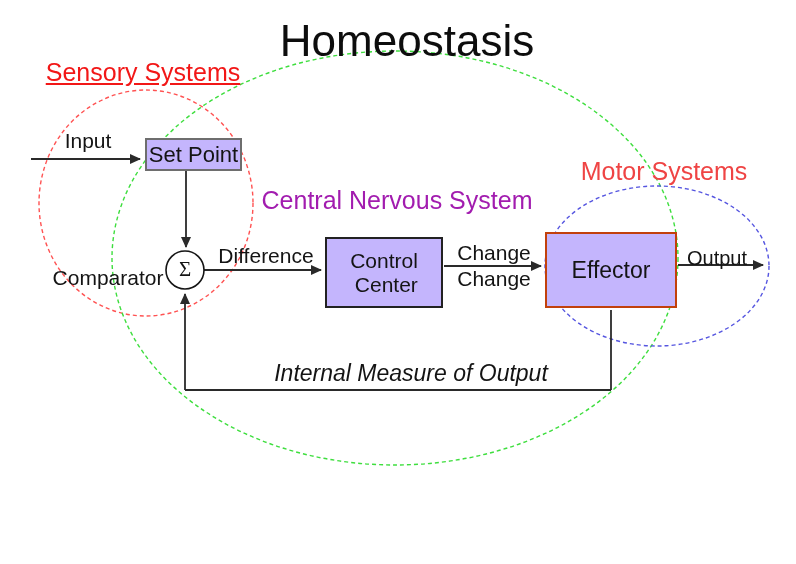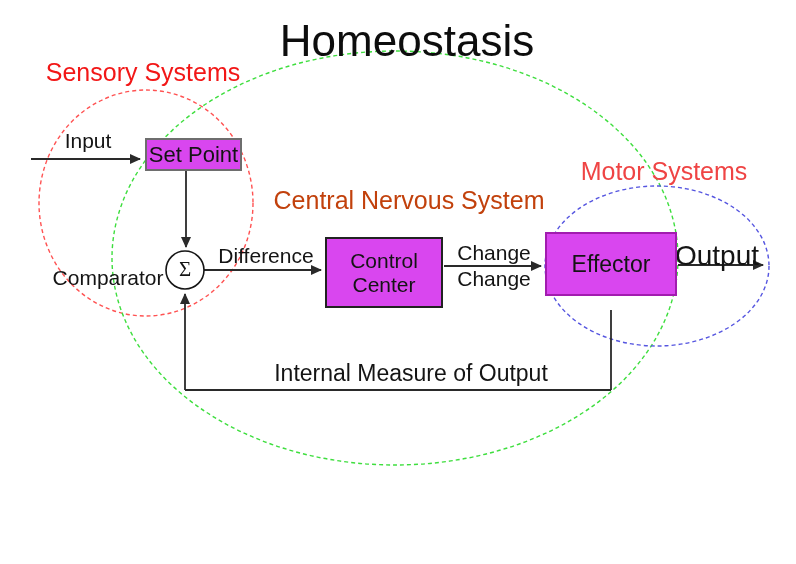--- a/index.html
+++ b/index.html
@@ -5,36 +5,36 @@
   html,body{margin:0;padding:0;background:#fff;}
   #slide{
     position:relative;width:796px;height:564px;background:#ffffff;
     font-family:"Liberation Sans",sans-serif;color:#141414;overflow:hidden;padding-left:48px;
   }
   #shapes{position:absolute;left:0;top:0;width:796px;height:564px;}
   .lbl{position:absolute;white-space:nowrap;line-height:1.08;}
   .ctr{transform:translateX(-50%);text-align:center;}
   .box{
     position:absolute;display:flex;align-items:center;justify-content:center;
-    background:#d946ef;box-sizing:border-box;text-align:center;
+    background:#c4b5fd;box-sizing:border-box;text-align:center;
   }
   #title{left:407px;top:17px;font-size:44px;color:#0d0d0d;}
-  #sensory-label{left:143px;top:59px;font-size:25px;color:#f21717;}
-  #cns-label{left:397px;top:187px;font-size:25px;color:#c2410c;margin-left:12px;}
+  #sensory-label{left:143px;top:59px;font-size:25px;color:#f21717;text-decoration:underline;}
+  #cns-label{left:397px;top:187px;font-size:25px;color:#a21caf;}
   #motor-label{left:664px;top:158px;font-size:25px;color:#ef4444;}
   #input-label{left:88px;top:130px;font-size:21px;}
   #difference-label{left:266px;top:245px;font-size:21px;}
   #change-signal-label{left:494px;top:240px;font-size:21px;line-height:26px;}
-  #output-label{left:717px;top:241px;font-size:28px;}
+  #output-label{left:717px;top:248px;font-size:20px;}
   #comparator-label{left:108px;top:267px;font-size:21px;}
-  #feedback-label{left:411px;top:361px;font-size:23px;}
+  #feedback-label{left:411px;top:361px;font-size:23px;font-style:italic;}
   #sigma{left:185px;top:258px;font-size:21px;font-family:"Liberation Serif",serif;}
   #set-point-box{left:145px;top:138px;width:97px;height:33px;border:2px solid #6e6e6e;font-size:22px;}
-  #control-center-box{left:325px;top:237px;width:118px;height:71px;border:2px solid #222222;font-size:21px;line-height:24px;}
-  #effector-box{left:545px;top:232px;width:132px;height:64px;border:2px solid #a21caf;font-size:23px;}
+  #control-center-box{left:325px;top:237px;width:118px;height:71px;border:2px solid #222222;font-size:21px;line-height:24px;text-align:right;}
+  #effector-box{left:545px;top:232px;width:132px;height:76px;border:2px solid #c2410c;font-size:23px;}
 </style>
 </head>
 <body>
 
 <div id="slide">
 
   <svg id="shapes" viewBox="0 0 796 564" xmlns="http://www.w3.org/2000/svg">
     <defs>
       <marker id="ah" markerUnits="userSpaceOnUse" markerWidth="12" markerHeight="10" refX="10" refY="5" orient="auto">
         <path d="M0,0 L11,5 L0,10 Z" fill="#2a2a2a"></path>

